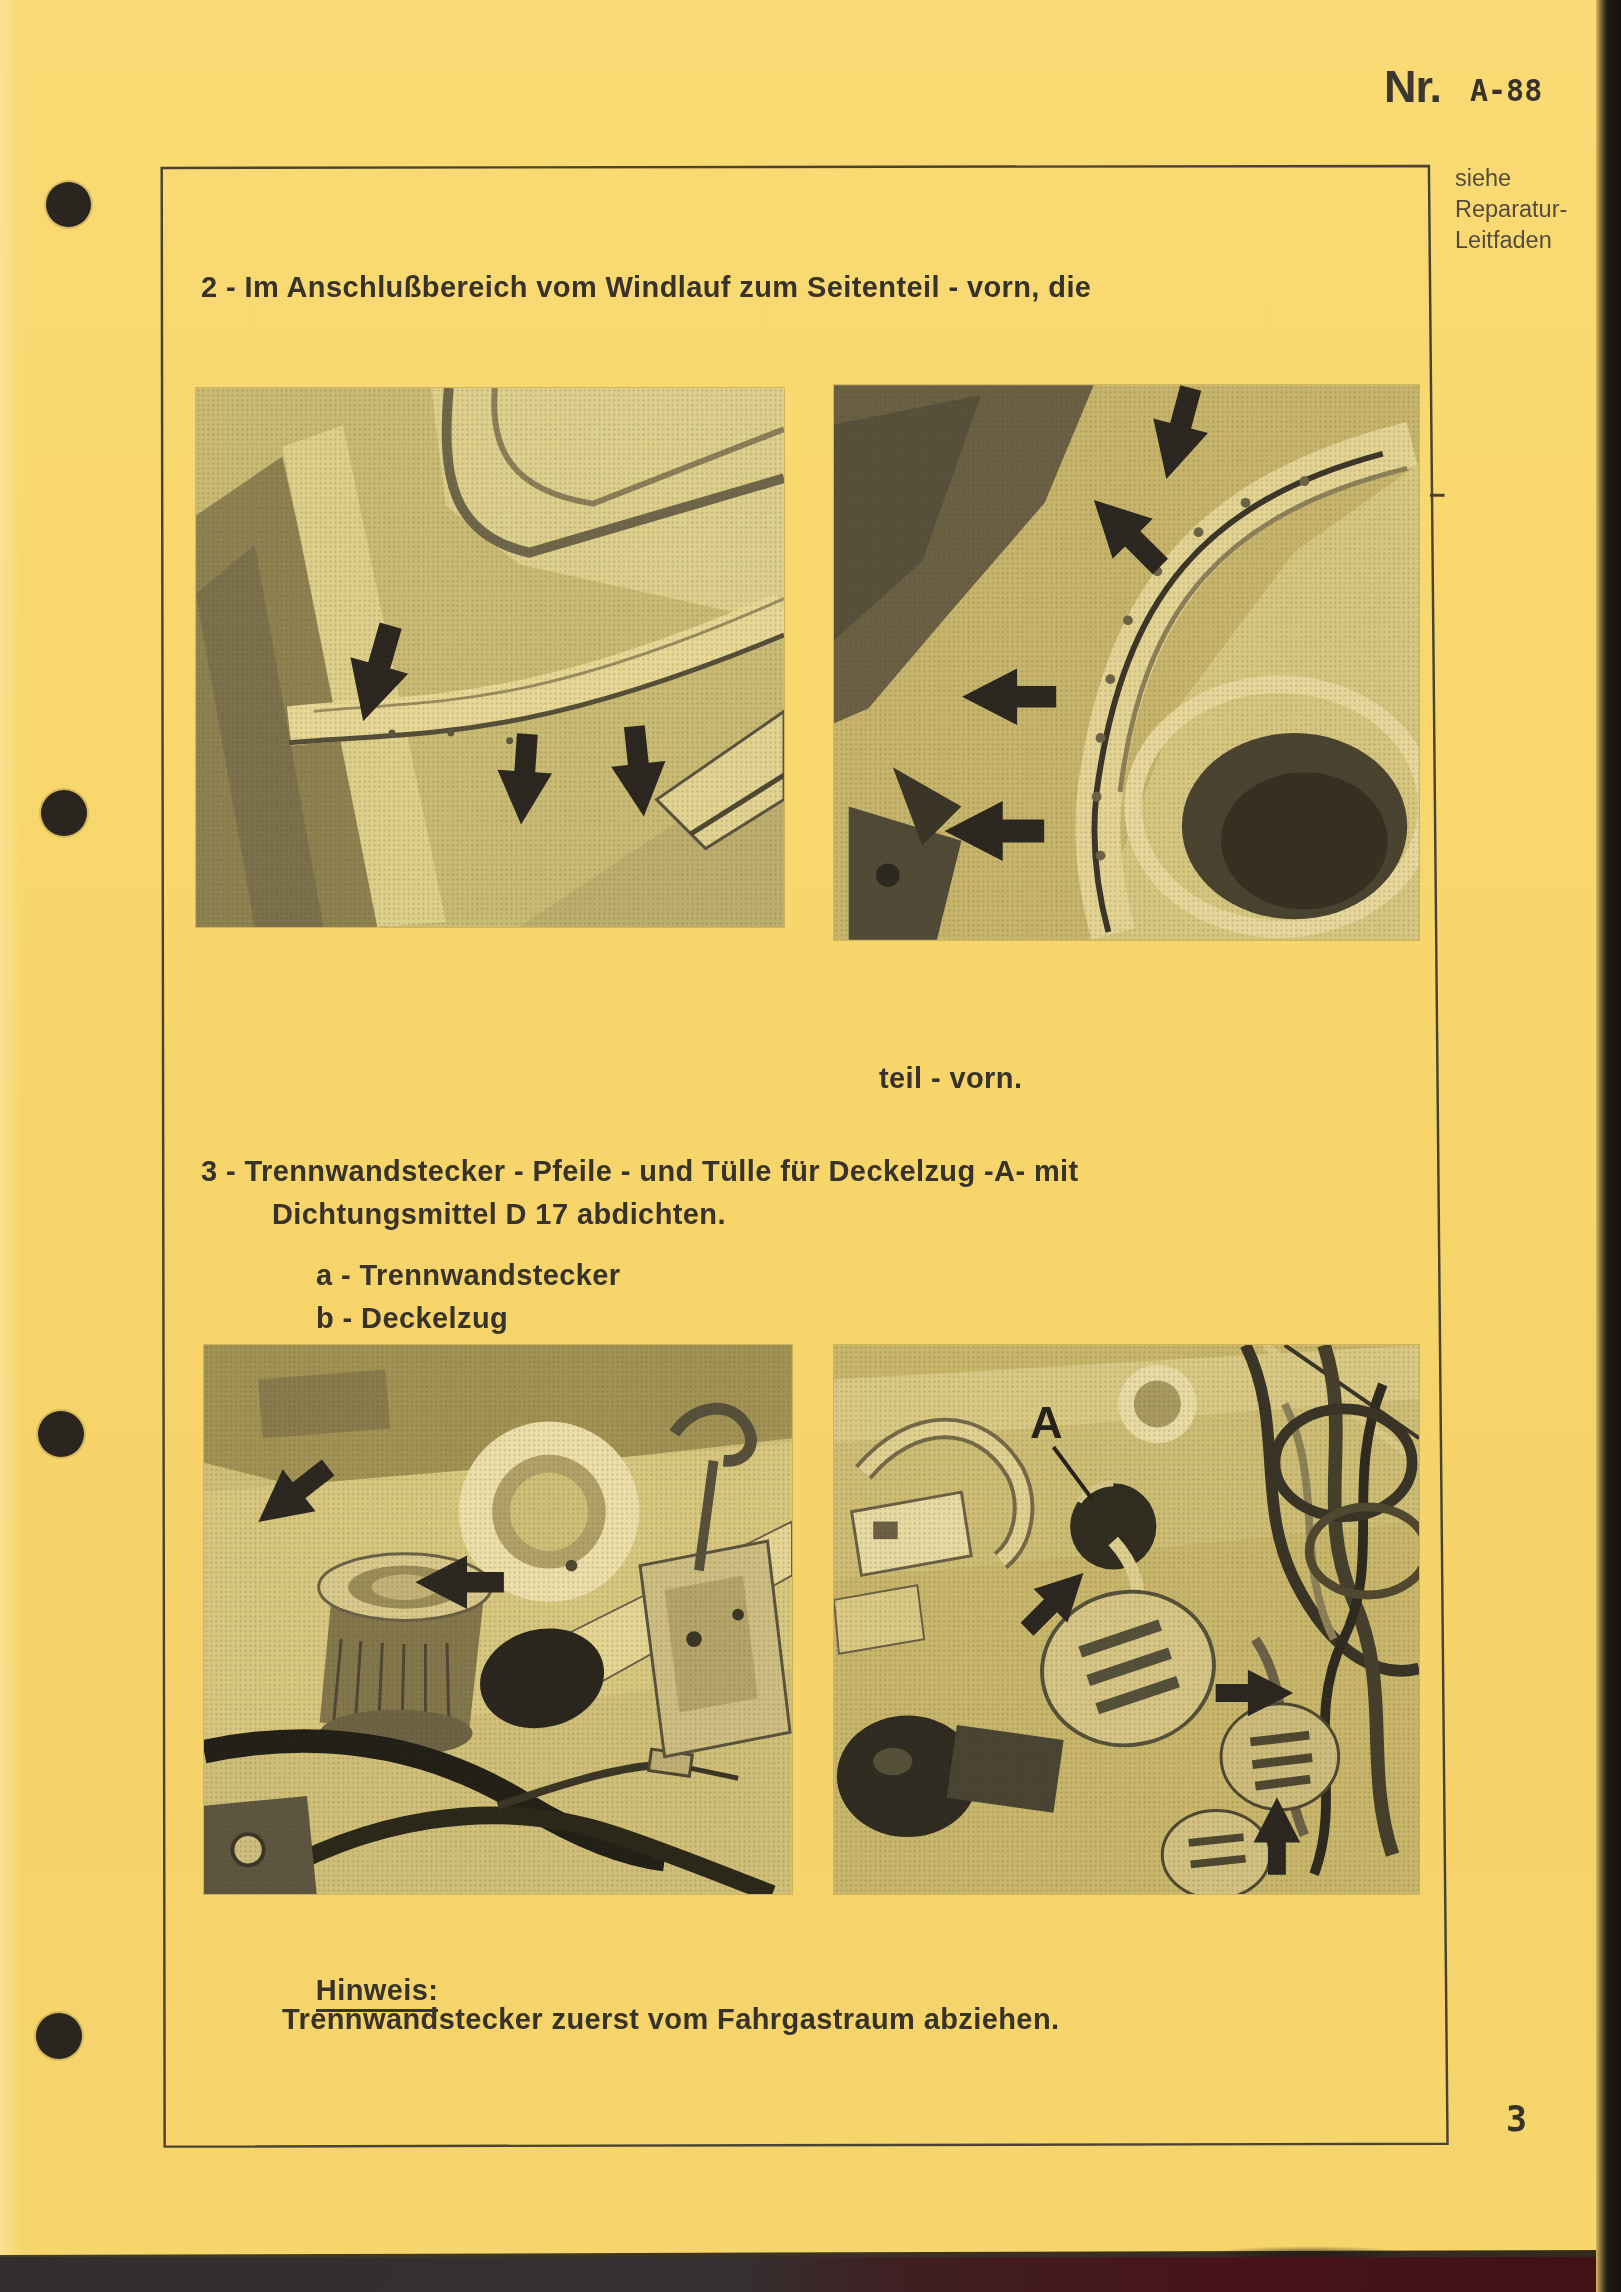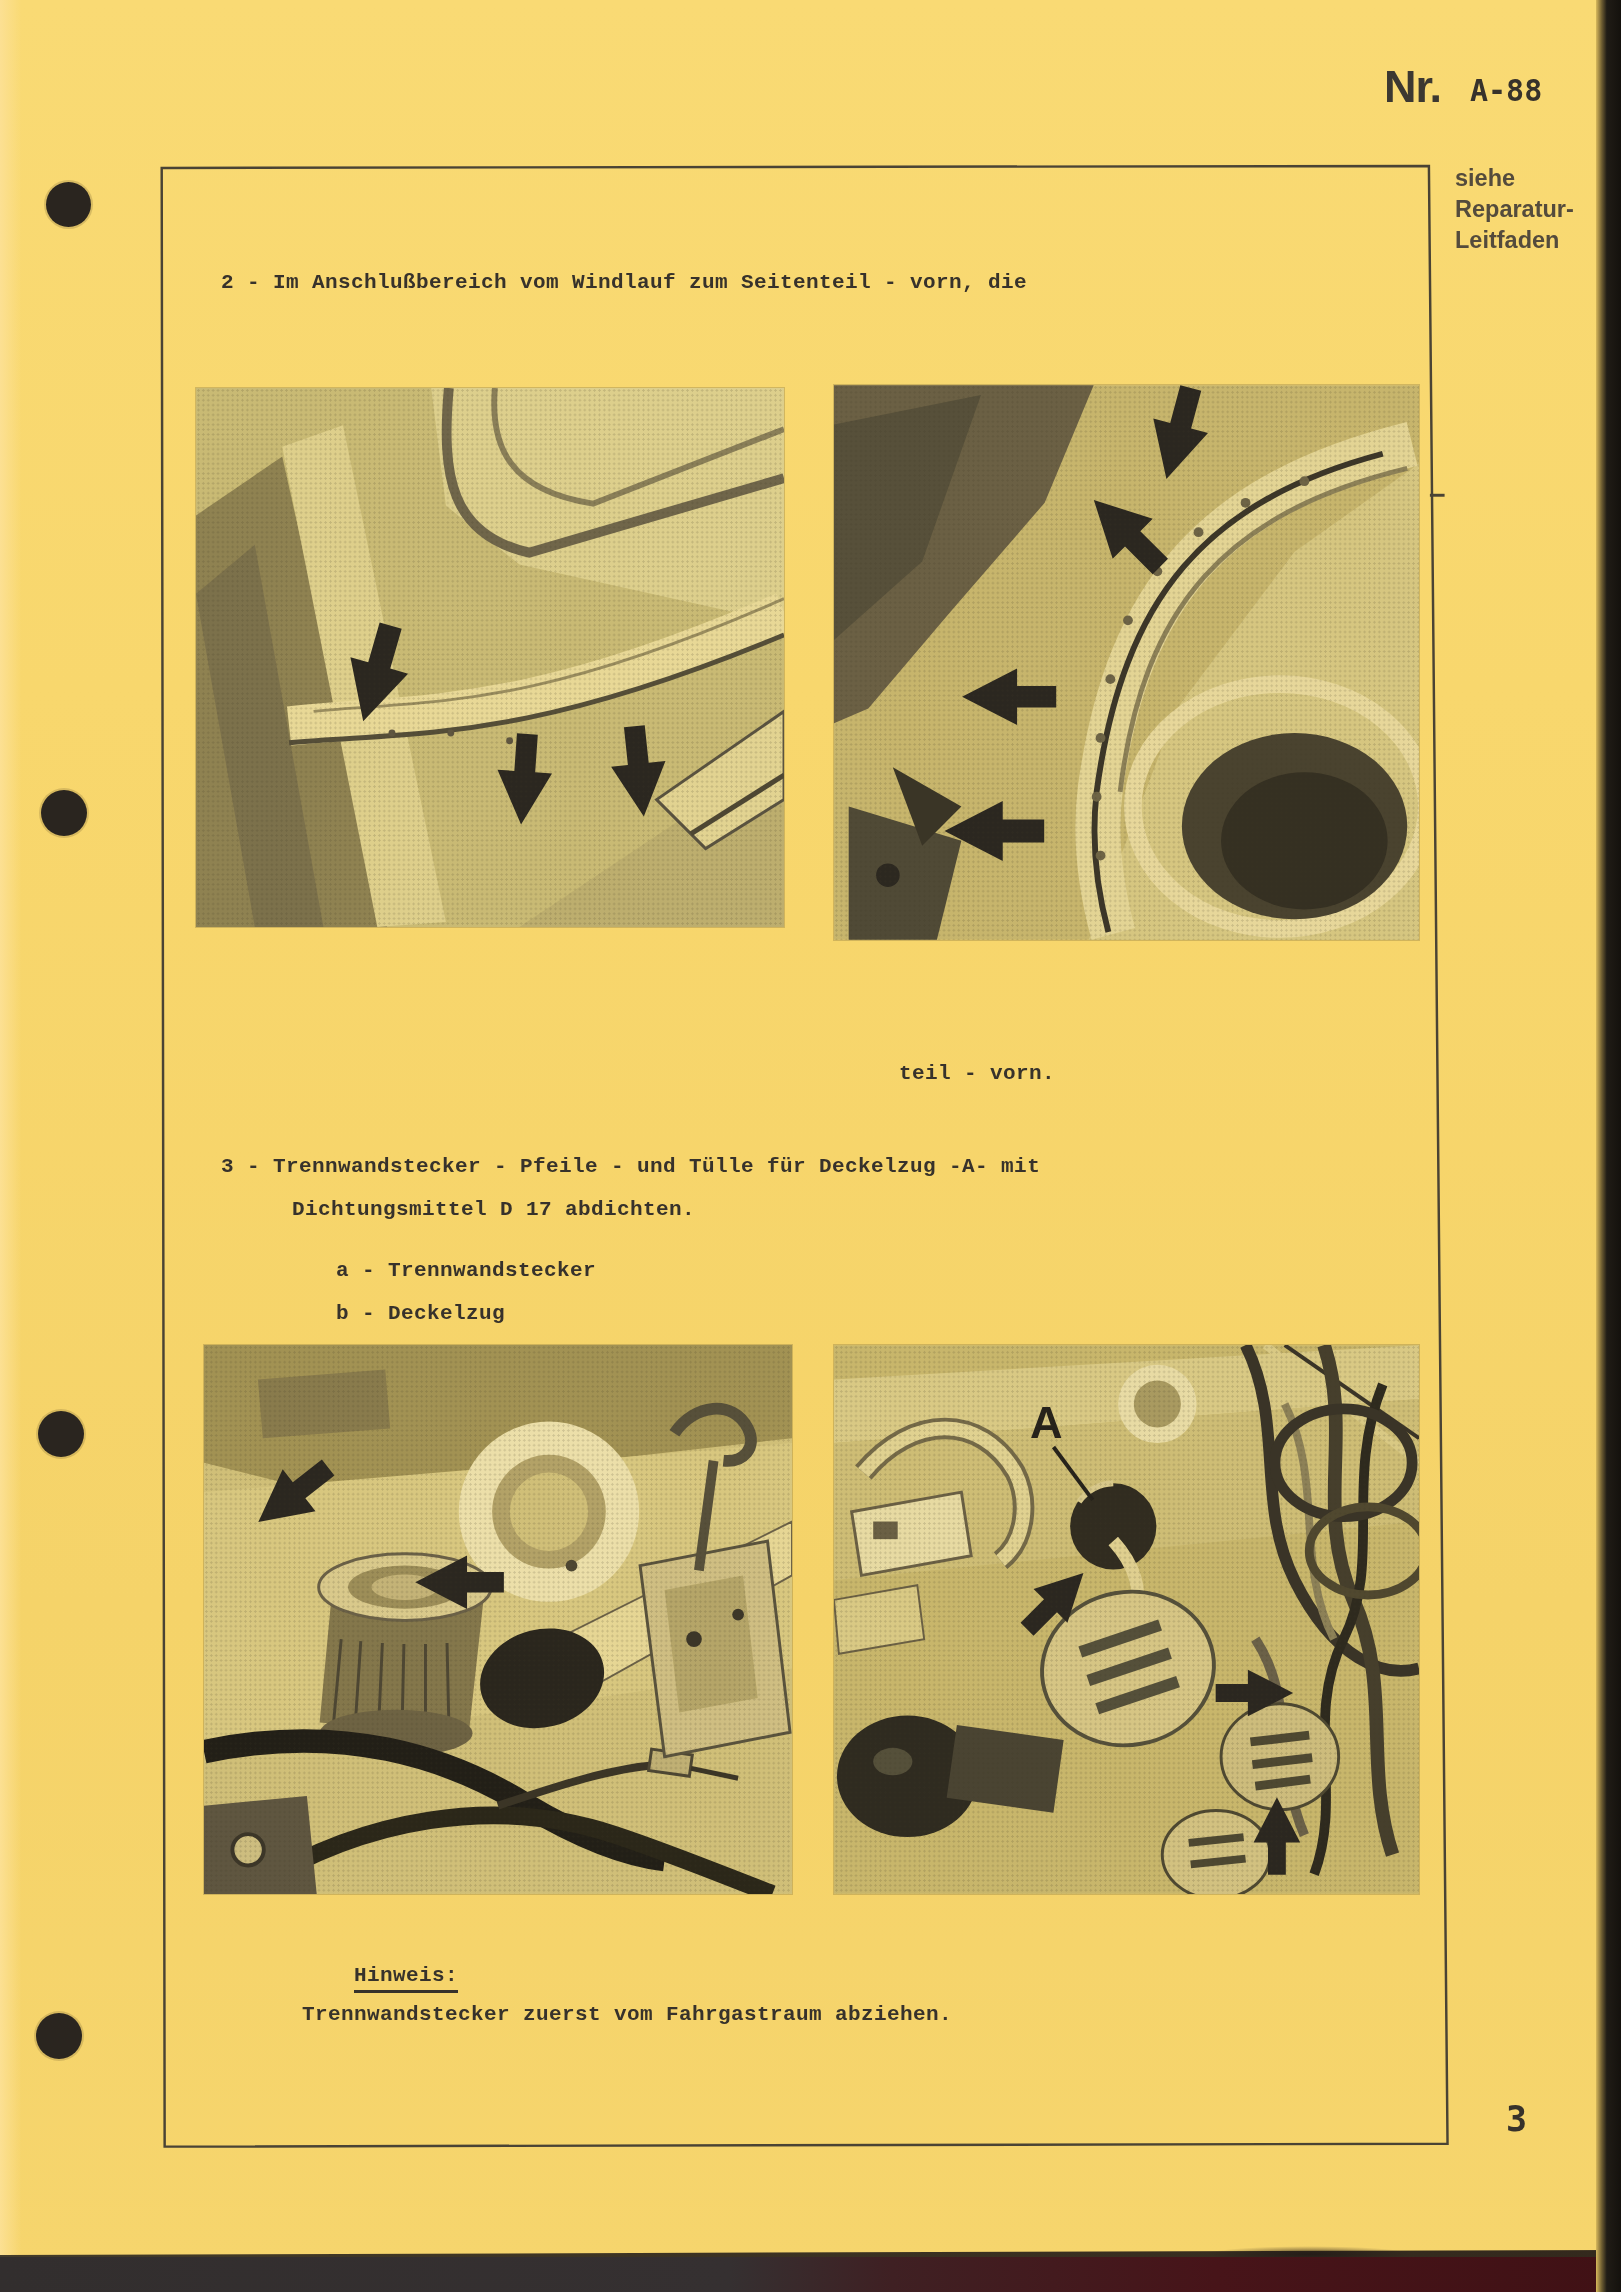--- a/index.html
+++ b/index.html
@@ -4,42 +4,42 @@
 <style>
   html,body{margin:0;padding:0;background:#6b675f;}
   .page{
     position:relative;width:1621px;height:2293px;overflow:hidden;
     background:
       linear-gradient(90deg, #fce093 0px, rgba(252,224,147,0) 21.6px),
       linear-gradient(180deg, #f9da74 0%, #f8d76d 30%, #f5d369 70%, #f6d56d 100%);
     font-family:"DejaVu Sans Mono","Liberation Mono",monospace;
     color:#35302a;
   }
-  .tw{position:absolute;font-family:Liberation Mono, monospace;
-      font-size:21px;font-weight:bold;letter-spacing:0.4px;color:#37322b;white-space:pre;margin-left:20px;}
+  .tw{position:absolute;font-family:Liberation Sans, sans-serif;
+      font-size:29px;font-weight:bold;letter-spacing:0.4px;color:#37322b;white-space:pre;}
   .sans{font-family:"Liberation Sans","DejaVu Sans",sans-serif;}
   .frame-svg{position:absolute;left:0;top:0;}
   .hole{position:absolute;border-radius:50%;background:#2a251f;box-shadow:0 0 0 2px rgba(120,100,50,.25);}
   .right-edge{position:absolute;top:0;right:0;width:25.5px;height:2293px;
       background:linear-gradient(90deg,#d8b95c 0,#6b5a30 5.9px,#201c16 10.8px,#14110d 100%);}
   .bottom-edge{position:absolute;left:0;bottom:0;width:1621px;height:36px;
       background:linear-gradient(90deg,#322e2e 0,#353031 45%,#3f2023 55%,#471419 75%,#401115 100%);}
   .bottom-lip{position:absolute;left:0;bottom:29px;width:1621px;height:8.8px;
       background:linear-gradient(90deg,rgba(36,32,28,.85),rgba(30,22,20,.9));
       transform:rotate(-0.18deg);transform-origin:left bottom;}
   .shadow-sliver{position:absolute;left:1206px;bottom:31px;width:206px;height:15.7px;border-radius:50%;
       background:radial-gradient(ellipse at center,rgba(40,30,25,.8),rgba(40,30,25,0) 70%);}
   .photo{position:absolute;overflow:hidden;box-shadow:0 0 0 1px rgba(90,80,45,.25);}
   .photo svg{display:block;}
   .halftone{position:absolute;inset:0;pointer-events:none;opacity:.16;
       background-image:radial-gradient(#3d3724 1px,transparent 1.3px);background-size:4.9px 4.9px;}
   .nr-label{position:absolute;left:1384px;top:61px;font-size:45px;font-weight:bold;color:#3c3831;letter-spacing:-1px;}
   .nr-value{position:absolute;left:1470px;top:73px;font-size:30px;font-weight:bold;color:#37322b;}
   .side-note{position:absolute;left:1455px;top:163px;font-size:23.5px;line-height:31px;
-      font-weight:bold;color:#544b3c;}
+      font-weight:normal;color:#544b3c;}
   .note-title{border-bottom:3.9px solid #37322b;padding-bottom:2.9px;}
   .pagenum{position:absolute;left:1506px;top:2099px;font-size:35px;font-weight:bold;color:#37322b;}
 </style>
 </head>
 <body>
 
 <div class="page">
 
   <svg class="frame-svg" width="1621" height="2293" viewBox="0 0 1654 2339">
     <polygon points="165,171 1458,169 1477,2187 168,2190" fill="none" stroke="#4a4334" stroke-width="2.5"></polygon>

